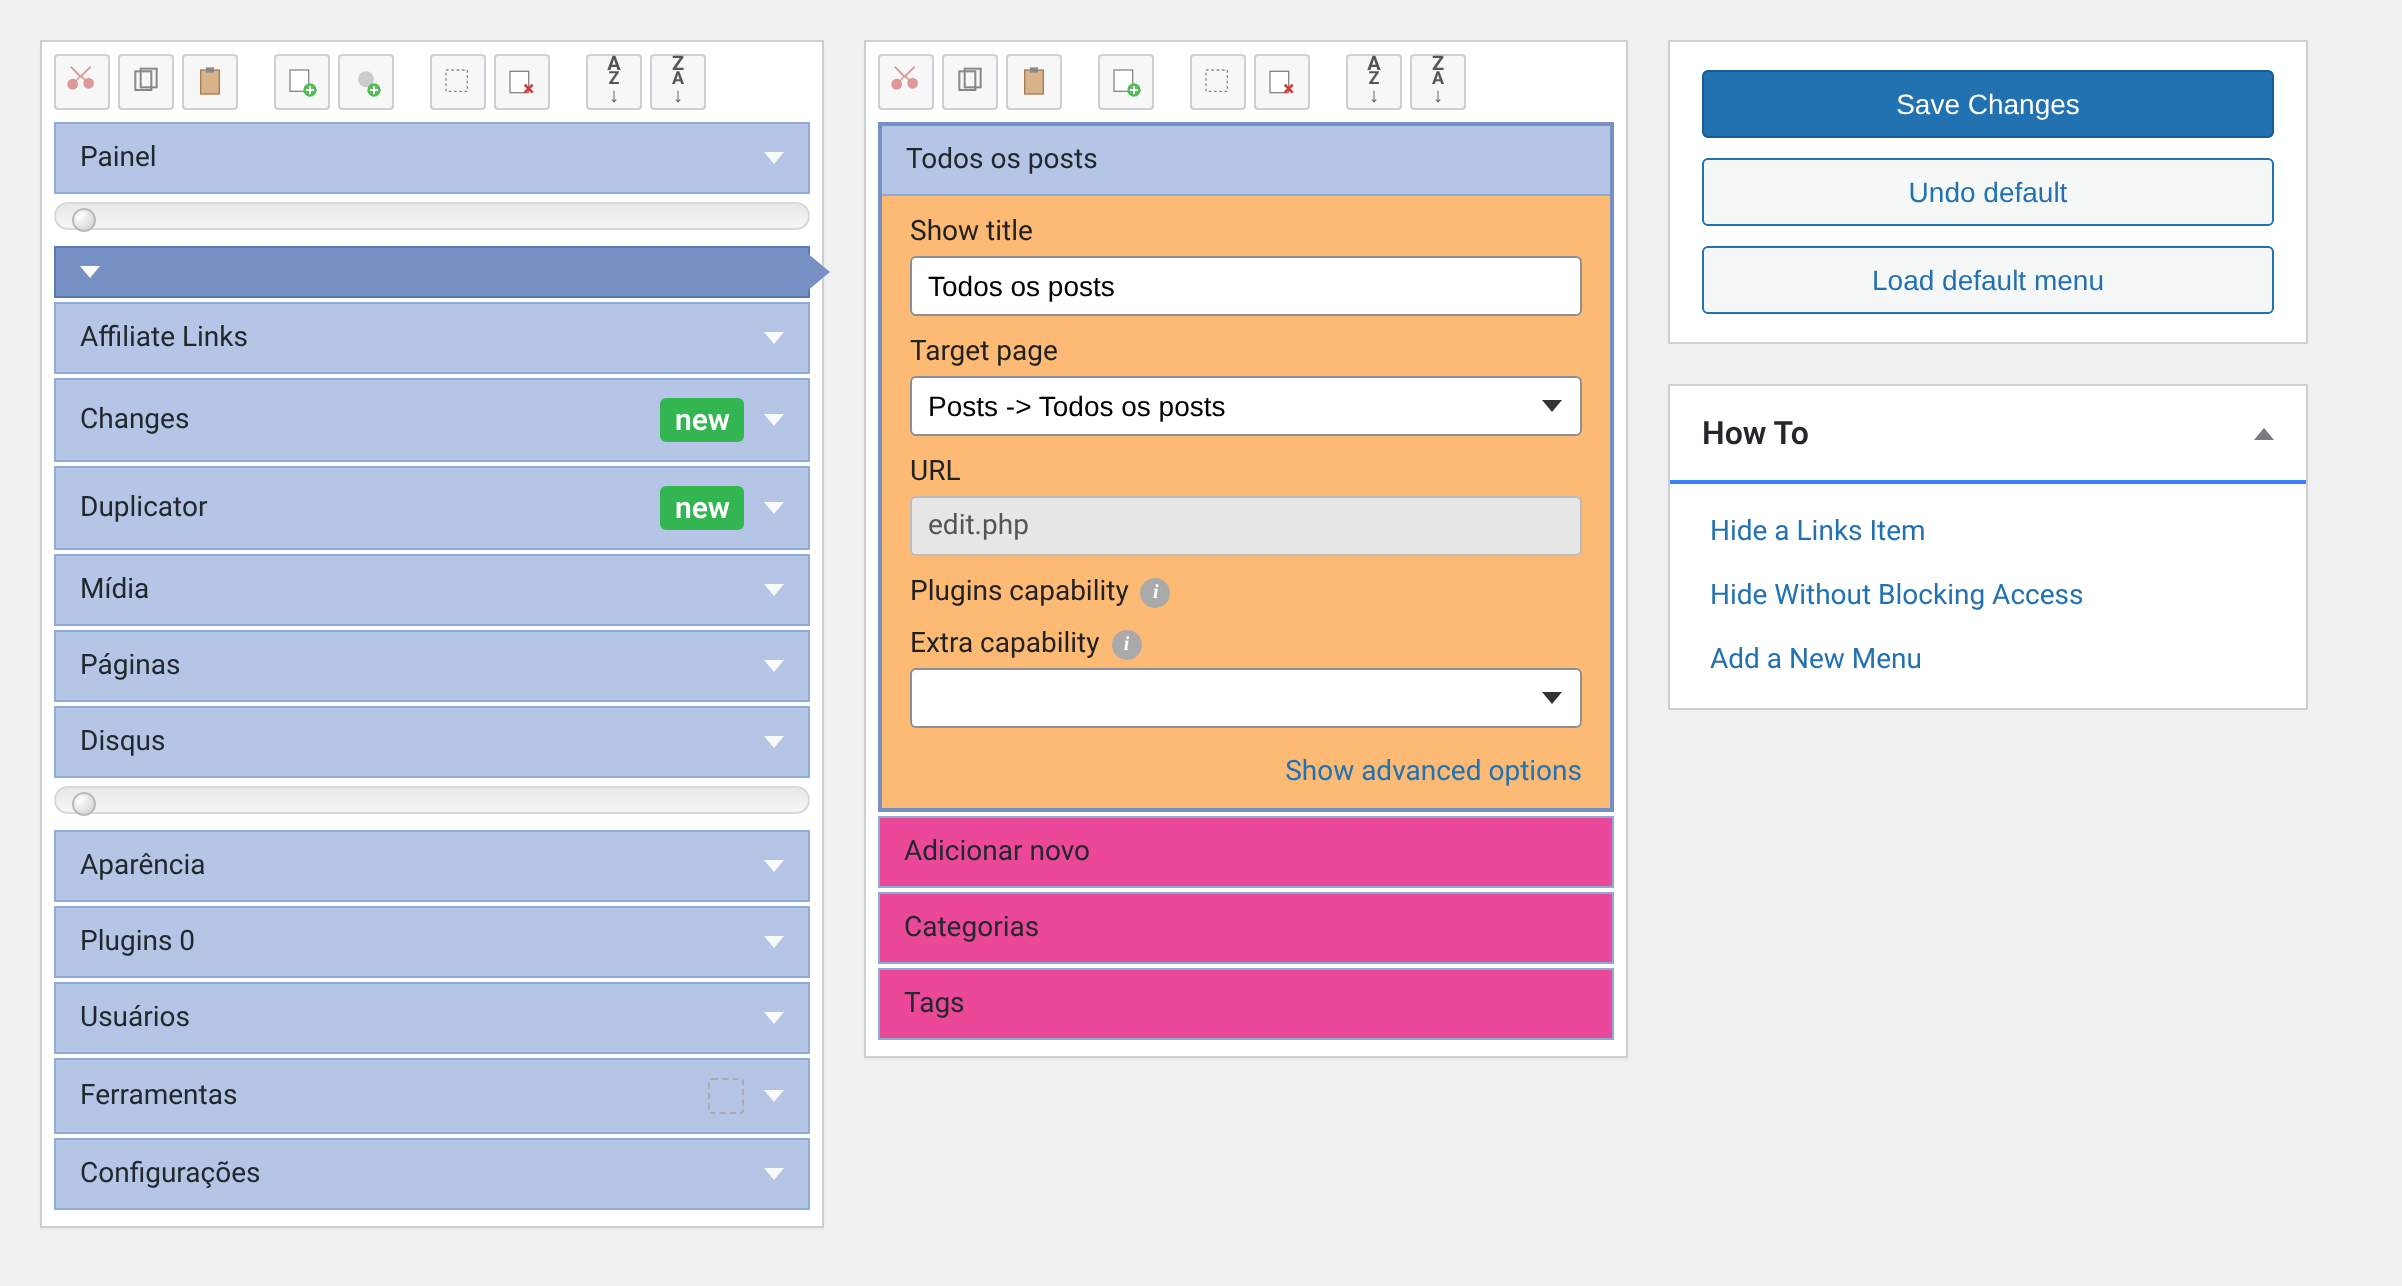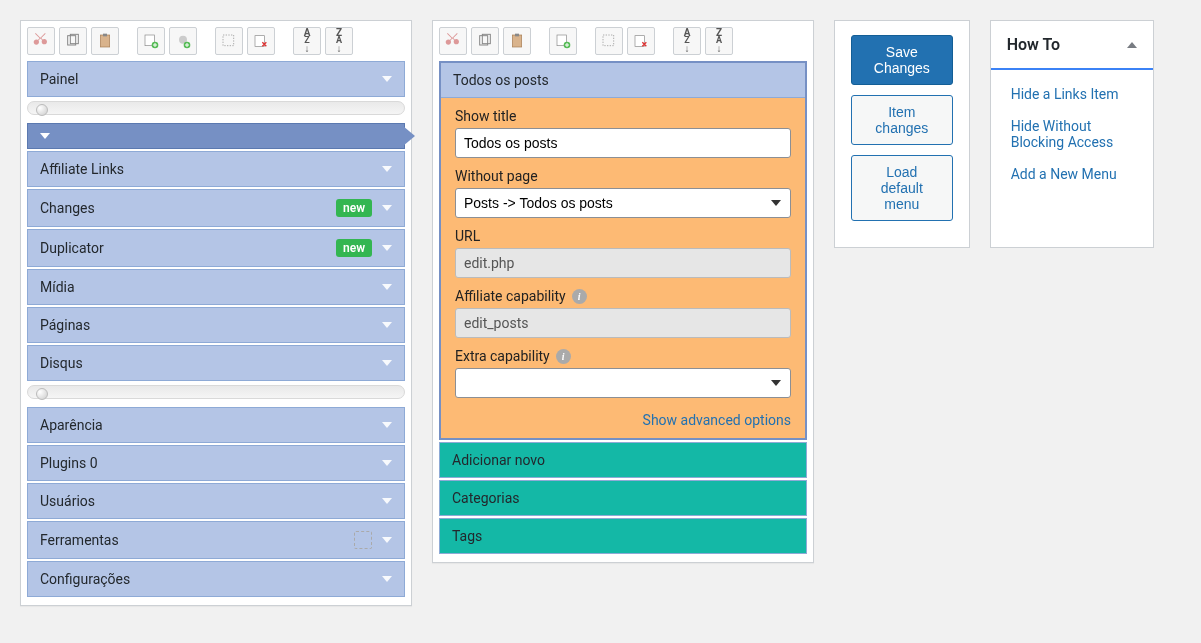--- a/index.html
+++ b/index.html
@@ -13,21 +13,21 @@
   }
   .container { display: flex; gap: 20px; align-items: flex-start; }
   .column {
     background: #fff;
     border: 1px solid #ccd0d4;
     box-shadow: 0 1px 1px rgba(0,0,0,.04);
     padding: 6px;
   }
   .col-left { width: 392px; }
   .col-mid { width: 382px; }
-  .col-right { width: 320px; display: flex; flex-direction: row; gap: 20px; }
+  .col-right { width: 320px; display: flex; flex-direction: column; gap: 20px; }
 
   
   .toolbar {
     display: flex;
     gap: 4px;
     padding-bottom: 6px;
   }
   .toolbar .sep { width: 10px; }
   .tbtn {
     width: 28px; height: 28px;
@@ -65,21 +65,21 @@
     border-left: 5px solid transparent;
     border-right: 5px solid transparent;
     border-top: 6px solid rgba(255,255,255,.8);
   }
   .menu-item.selected .chev { border-top-color: #fff; }
   .menu-item:not(.selected) .chev { border-top-color: rgba(255,255,255,.9); }
 
   .new-badge {
     background: #33b651;
     color: #fff;
-    font-size: 12px;
+    font-size: 15px;
     font-weight: 600;
     padding: 2px 7px;
     border-radius: 3px;
     margin-right: 10px;
   }
   .dashed-icon {
     width: 18px; height: 18px;
     border: 1.5px dashed #aaa;
     border-radius: 2px;
     margin-right: 10px;
@@ -185,21 +185,21 @@
     border-top: 6px solid #333;
     pointer-events: none;
   }
   .adv-link {
     text-align: right;
     padding: 4px 0 6px;
   }
   .adv-link a { color: #2271b1; text-decoration: none; cursor: pointer; }
 
   .sub-item {
-    background: #14b8a6;
+    background: #ec4899;
     border: 1px solid #8eaad6;
     padding: 9px 12px;
     margin-bottom: 2px;
     display: flex; align-items: center;
     cursor: pointer;
   }
   .sub-item .label { flex:1; }
   .sub-item .chev { border-top-color: rgba(255,255,255,.85); }
 
   
@@ -217,21 +217,21 @@
   .btn-primary {
     background: #2271b1;
     border: 1px solid #135e96;
     color: #fff;
   }
   .btn-secondary {
     background: #f6f7f7;
     border: 1px solid #2271b1;
     color: #2271b1;
   }
-  .btn:last-child { margin-bottom:12px; }
+  .btn:last-child { margin-bottom:0; }
 
   .howto-box { background:#fff; border:1px solid #ccd0d4; }
   .howto-header {
     padding: 14px 16px;
     display: flex; align-items: center;
     border-bottom: 2px solid #3b82f6;
     cursor: pointer;
   }
   .howto-header .title { flex:1; font-size: 16px; font-weight: 600; }
   .howto-header .tri {
@@ -414,39 +414,38 @@
         <span class="label">Todos os posts</span>
         <span class="chev"></span>
       </div>
 
       <div class="field">
         <label>Show title</label>
         <input type="text" value="Todos os posts" style="">
       </div>
 
       <div class="field">
-        <label>Without page</label>
+        <label>Target page</label>
         <div class="select-wrap">
           <select>
             <option>Posts -&gt; Todos os posts</option>
           </select>
         </div>
       </div>
 
       <div class="field">
         <label>URL</label>
         <div class="ro">edit.php</div>
       </div>
 
       <div class="field">
         <label>
-          <span>Affiliate capability</span>
+          <span>Plugins capability</span>
           <span class="info">i</span>
         </label>
-        <div class="ro">edit_posts</div>
       </div>
 
       <div class="field">
         <label>
           <span>Extra capability</span>
           <span class="info">i</span>
         </label>
         <div class="select-wrap">
           <select>
             <option></option>
@@ -471,21 +470,21 @@
         <div class="sub-item">
           <span class="label">Tags</span>
           <span class="chev"></span>
         </div>
       </div>
   </div>
 
   <div class="col-right">
     <div class="actions-box">
       <button class="btn btn-primary">Save Changes</button>
-      <button class="btn btn-secondary">Item changes</button>
+      <button class="btn btn-secondary">Undo default</button>
       <button class="btn btn-secondary">Load default menu</button>
     </div>
 
     <div class="howto-box">
       <div class="howto-header">
         <span class="title">How To</span>
         <span class="tri"></span>
       </div>
       <div class="howto-body" id="howto-links">
           <a>Hide a Links Item</a>

